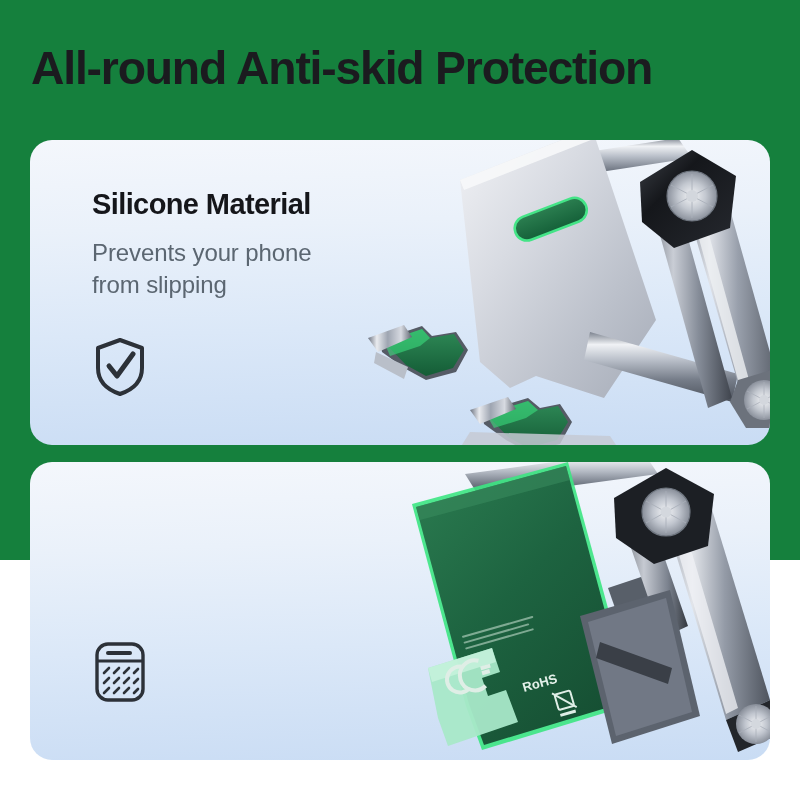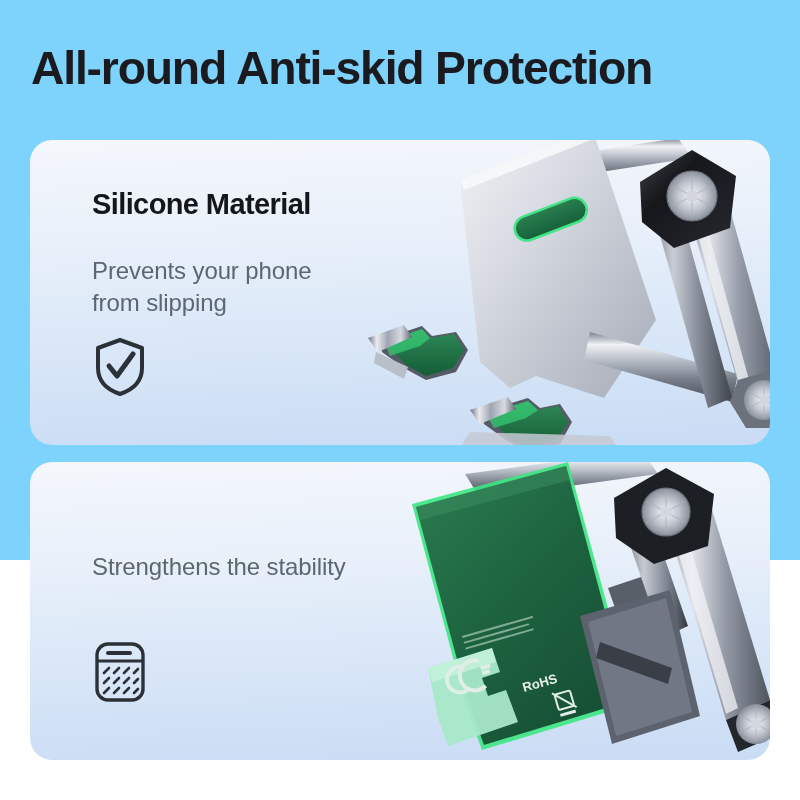--- a/index.html
+++ b/index.html
@@ -2,21 +2,21 @@
 <html><head>
 <meta charset="utf-8">
 <style>
   * { box-sizing: border-box; margin: 0; padding: 0; }
   html, body {
     width: 800px; height: 800px;
     background: #ffffff;
     font-family: "Liberation Sans", sans-serif;
     overflow: hidden;
   }
-  .page { position: relative; width: 800px; height: 560px; background:#7dd3fc; }
+  .page { position: relative; width: 800px; height: 560px; background:#15803d; }
 
   .page-title {
     position: absolute;
     left: 31px; top: 43px;
     font-size: 47px;
     font-weight: 700;
     letter-spacing: -1.2px;
     color: #1b1b1f;
     white-space: nowrap;
     transform: scaleX(0.985);
@@ -41,21 +41,21 @@
 
   .card-heading {
     font-size: 29px;
     font-weight: 700;
     color: #15161a;
     letter-spacing: -0.6px;
     white-space: nowrap;
     line-height: 1.2;
   }
   .card-body {
-    margin-top: 33px;
+    margin-top: 15px;
     font-size: 24px;
     font-weight: 400;
     color: #5b6671;
     line-height: 1.33;
     letter-spacing: -0.1px;
     white-space: pre-line;
   }
   .card-icon { position: absolute; left: 62px; z-index: 4; }
   #card-1 .card-icon { top: 196px; }
   #card-2 .card-icon { top: 178px; }
@@ -319,21 +319,20 @@
         <g stroke="#a9afb9" stroke-width="0.9" opacity="0.85">
           <line x1="386" y1="250" x2="386" y2="286"></line>
           <line x1="369" y1="259" x2="403" y2="277"></line>
           <line x1="369" y1="277" x2="403" y2="259"></line>
         </g>
         <ellipse cx="386" cy="268" rx="5" ry="5" fill="#d4d8de"></ellipse>
       </g>
     </svg>
 
     <div class="card-text">
-      <div class="card-body">Strengthens the stability</div>
     </div>
 
     <div class="card-icon">
       <svg width="56" height="64" viewBox="0 0 56 64" fill="none">
         <rect x="5" y="4" width="46" height="56" rx="11" stroke="#2c3138" stroke-width="3.4" fill="none"></rect>
         <line x1="5" y1="21" x2="51" y2="21" stroke="#2c3138" stroke-width="3"></line>
         <rect x="14" y="11" width="26" height="4" rx="2" fill="#2c3138"></rect>
         <g stroke="#2c3138" stroke-width="2.6" stroke-linecap="round">
           <line x1="12" y1="33" x2="17" y2="28"></line>
           <line x1="22" y1="33" x2="27" y2="28"></line>

